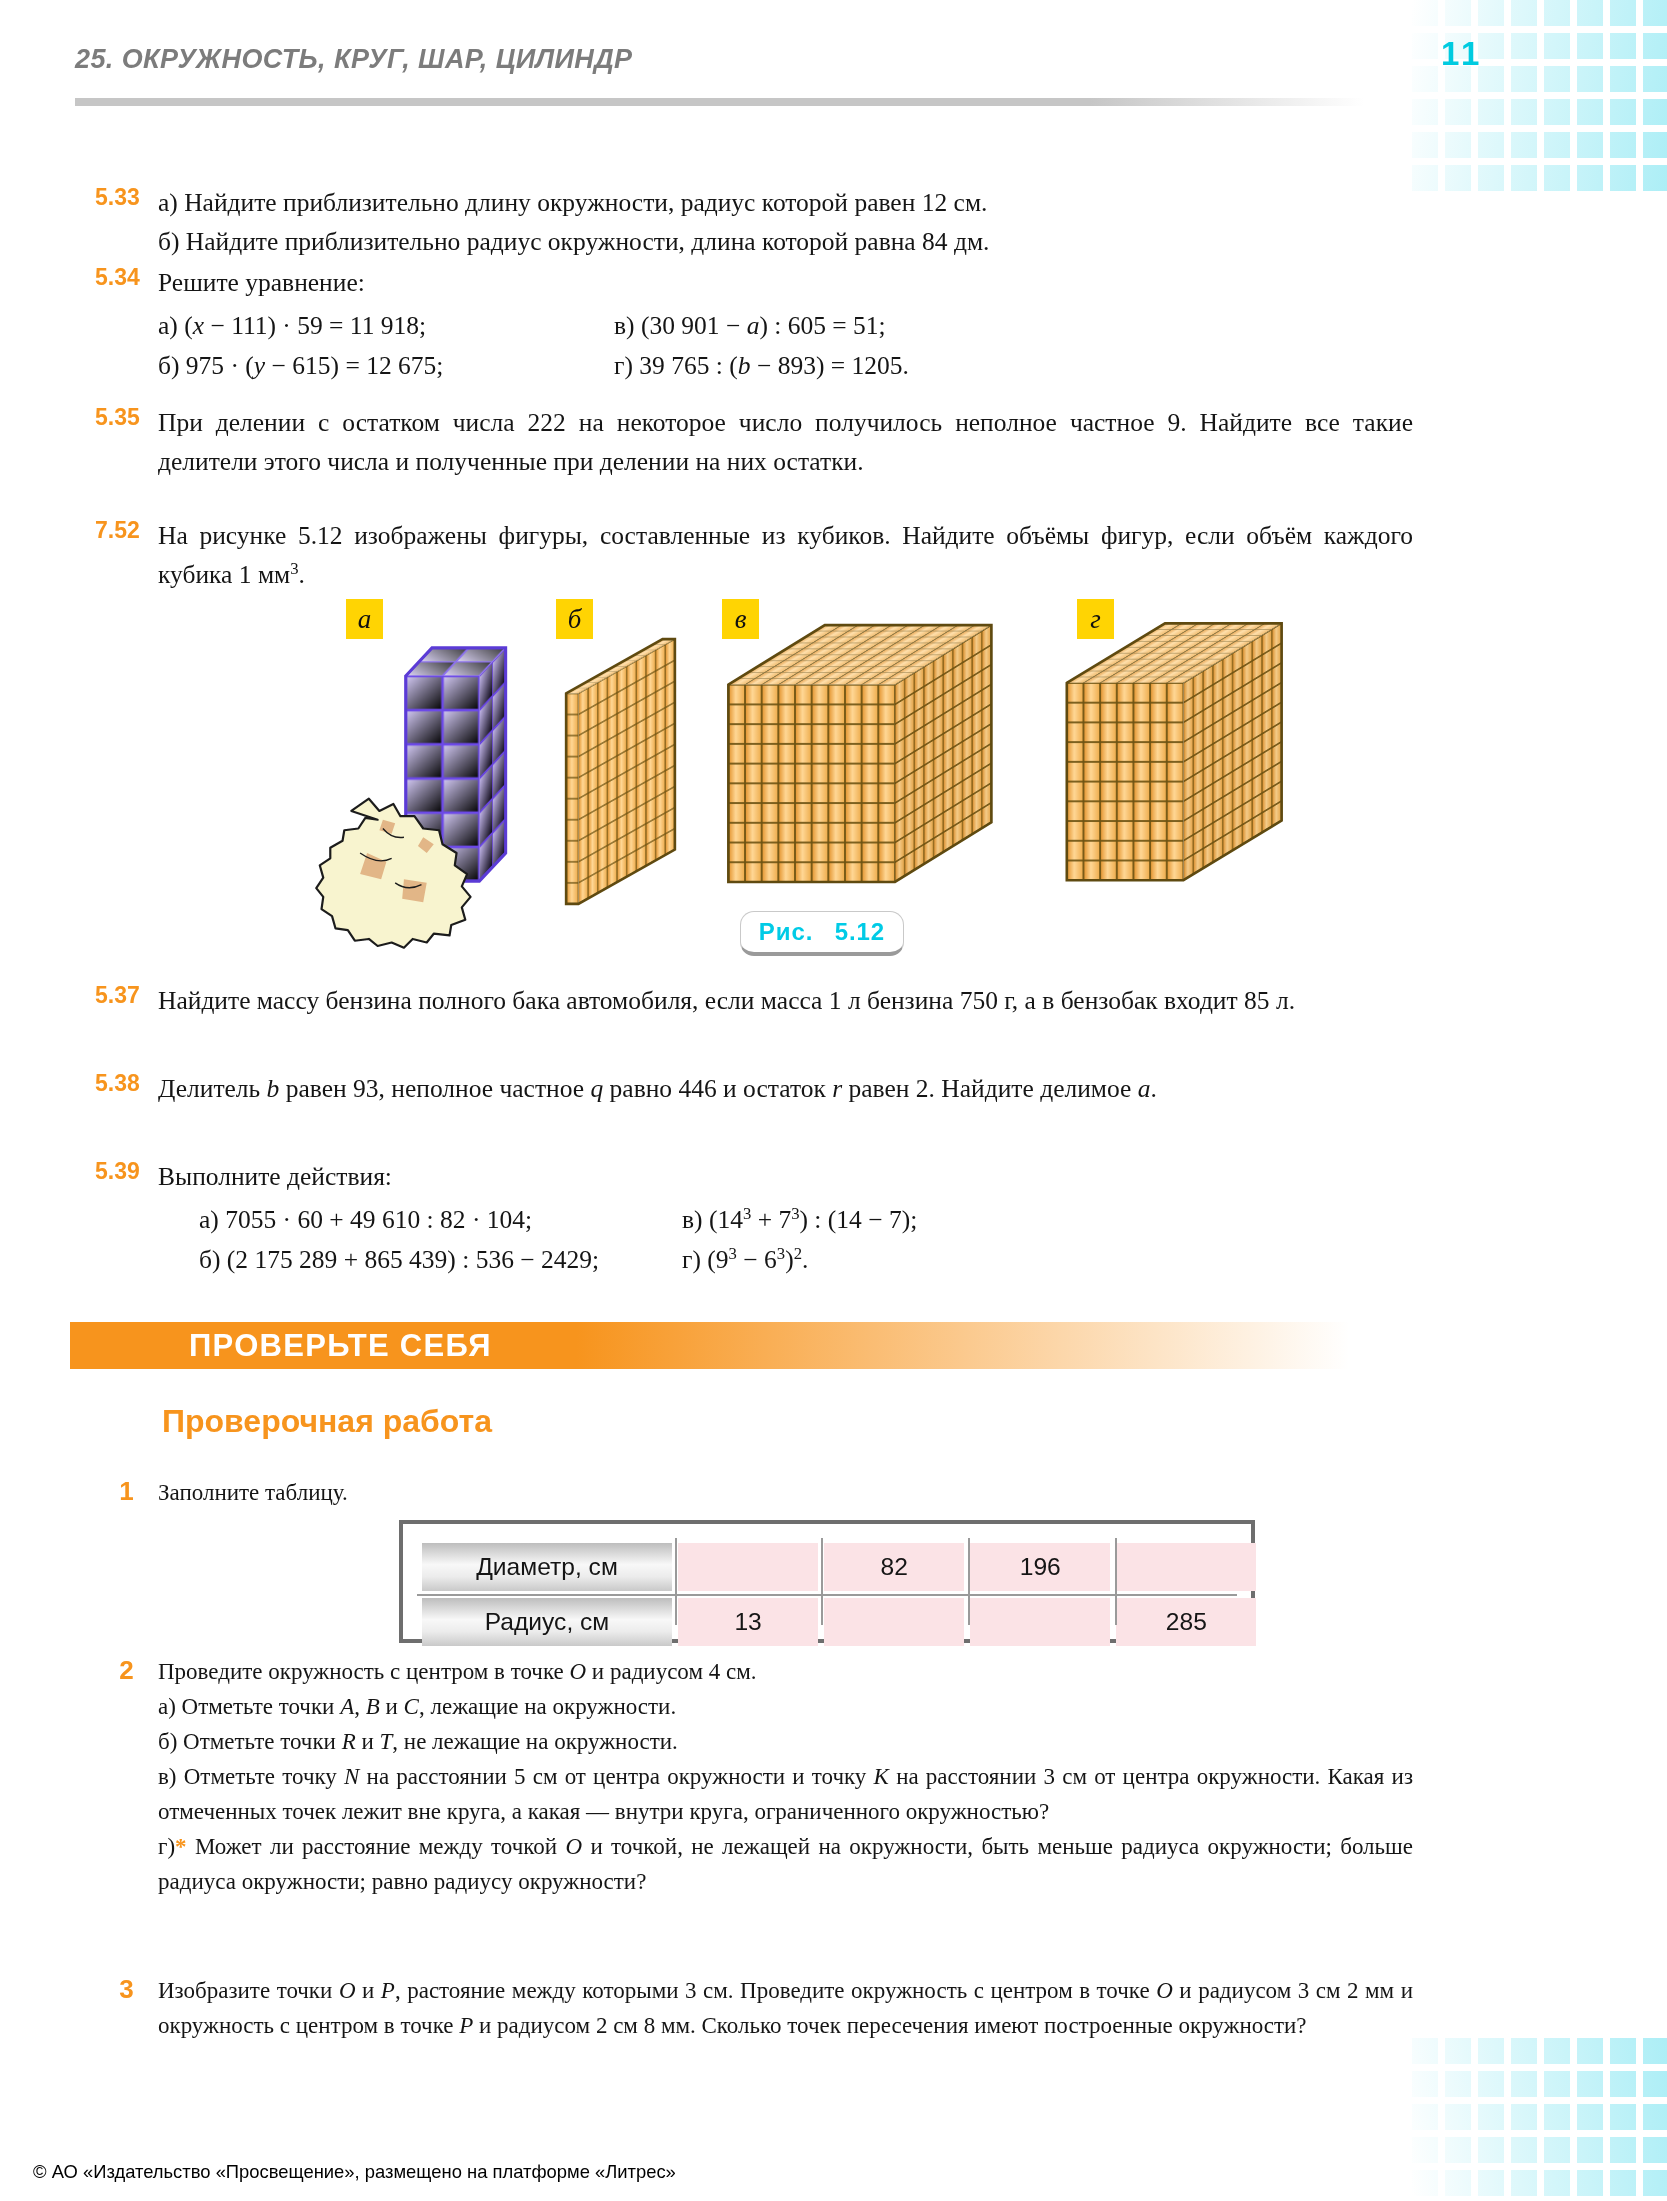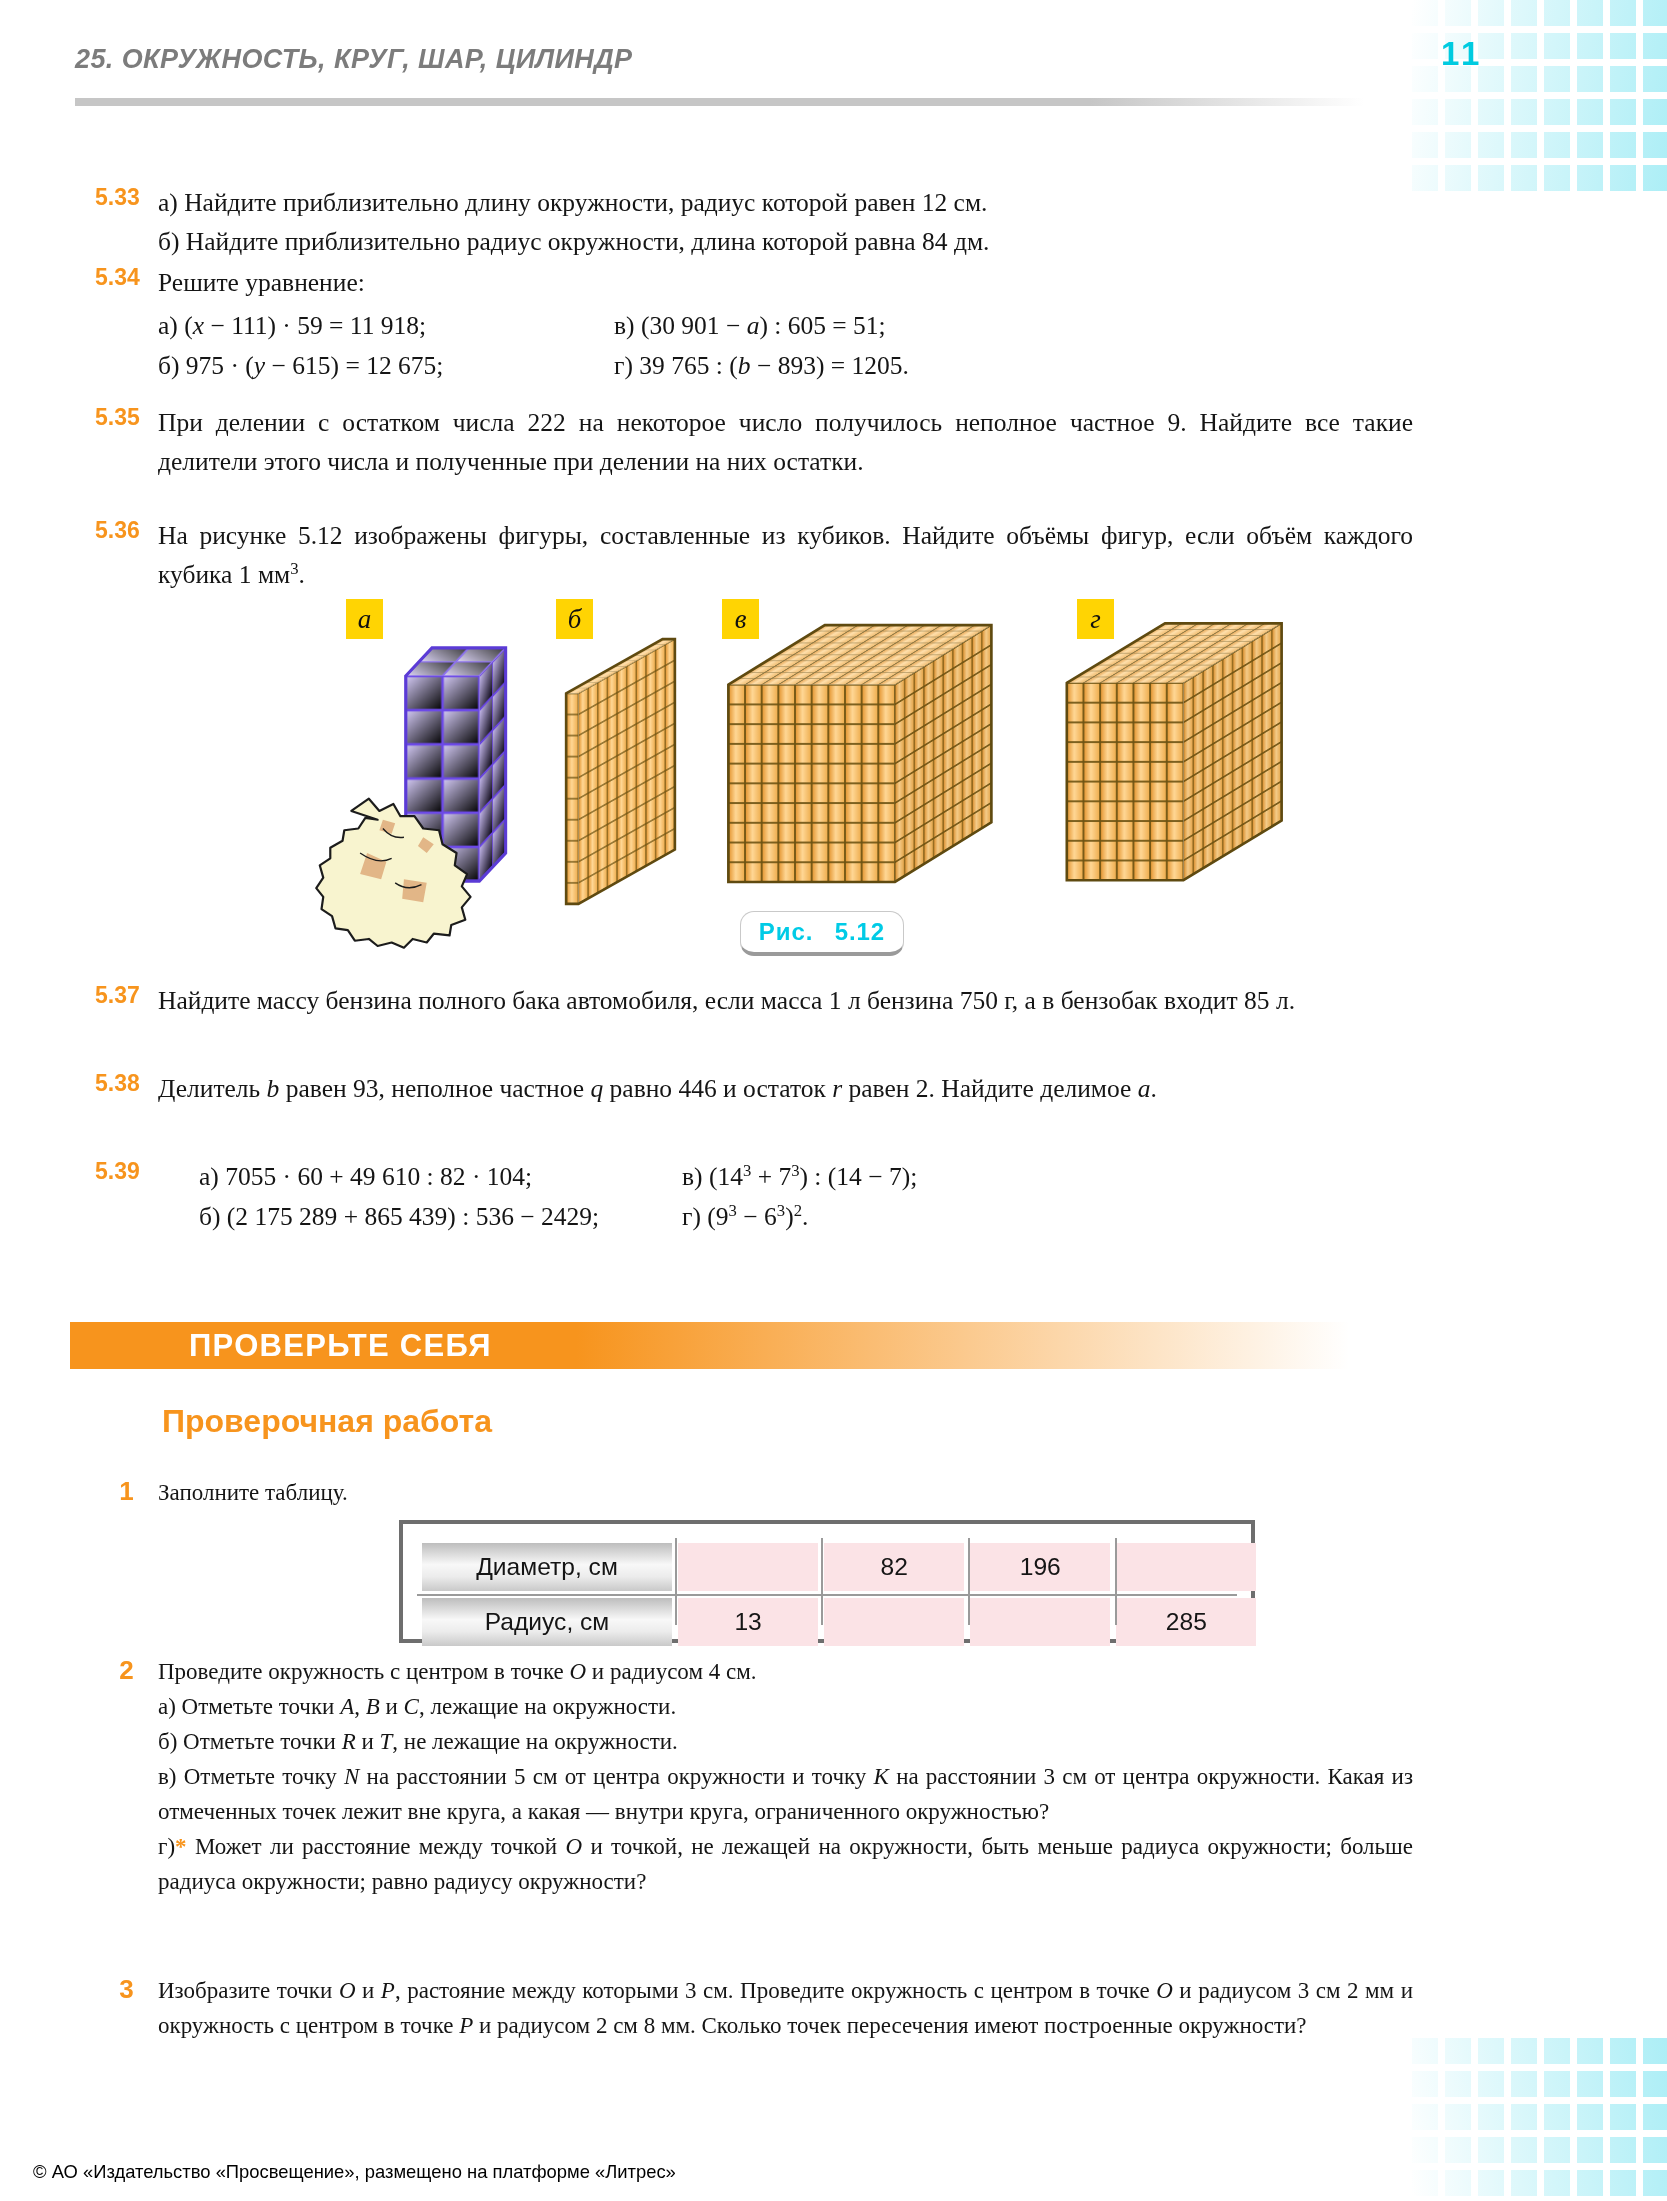--- a/index.html
+++ b/index.html
@@ -109,21 +109,21 @@
       </div>
     </div>
   </section>
 
   <section class="abs prob" style="top:403px">
     <div class="pnum">5.35</div>
     <div class="ptext">При делении с остатком числа 222 на некоторое число получилось неполное частное 9. Найдите все такие делители этого числа и полученные при делении на них остатки.</div>
   </section>
 
   <section class="abs prob" style="top:516px">
-    <div class="pnum">5.36</div>
+    <div class="pnum">7.52</div>
     <div class="ptext">На рисунке 5.12 изображены фигуры, составленные из кубиков. Найдите объёмы фигур, если объём каждого кубика 1 мм<sup>3</sup>.</div>
   </section>
 
   <svg class="abs" style="left:298px;top:590px" width="1001" height="363" viewBox="0 0 1140 414">
     <defs>
       <linearGradient id="gp" x1="0" y1="0" x2="1" y2="1">
         <stop offset="0" stop-color="#d6ccf8"></stop>
           <stop offset="1" stop-color="#a untrue"></stop>
         <stop offset="1" stop-color="#a795ec"></stop>
       </linearGradient>
@@ -221,20 +221,21 @@
   </section>
 
   <section class="abs prob" style="top:1069px">
     <div class="pnum">5.38</div>
     <div class="ptext">Делитель <i>b</i> равен 93, неполное частное <i>q</i> равно 446 и остаток <i>r</i> равен 2. Найдите делимое <i>a</i>.</div>
   </section>
 
   <section class="abs prob" style="top:1157px">
     <div class="pnum">5.39</div>
     <div class="ptext eq539">
+      <div class="intro">Выполните действия:</div>
       <div class="eqrow">
         <span class="col1">а) 7055 · 60 + 49 610 : 82 · 104;</span>
         <span>в) (14<sup>3</sup> + 7<sup>3</sup>) : (14 − 7);</span>
       </div>
       <div class="eqrow">
         <span class="col1">б) (2 175 289 + 865 439) : 536 − 2429;</span>
         <span>г) (9<sup>3</sup> − 6<sup>3</sup>)<sup>2</sup>.</span>
       </div>
     </div>
   </section>

